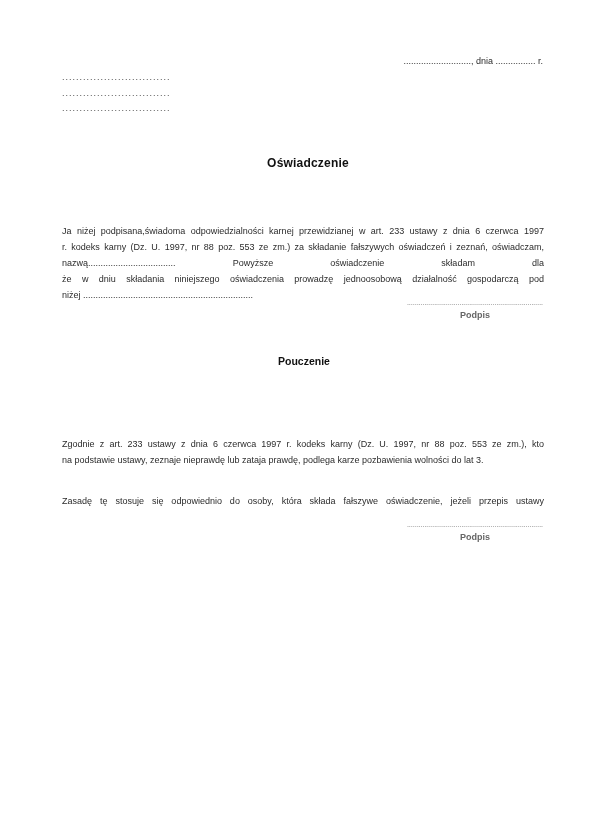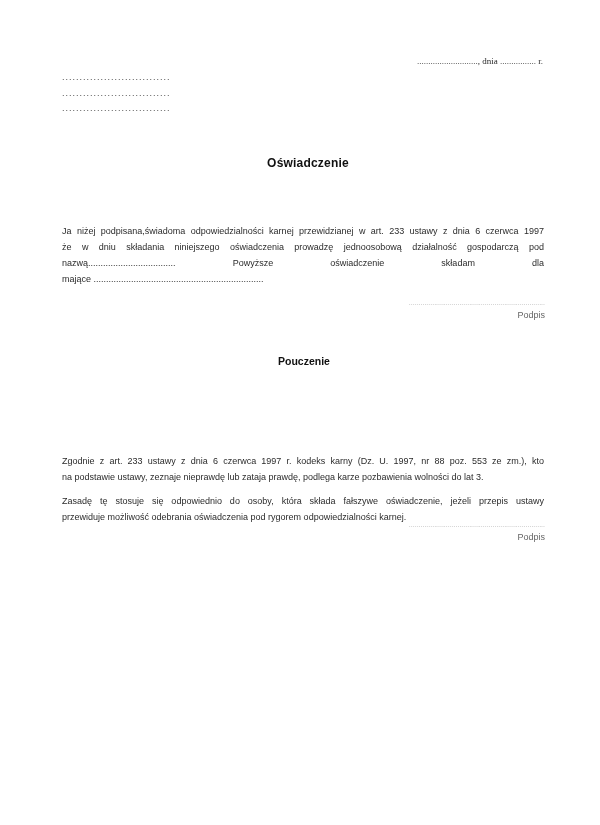--- a/index.html
+++ b/index.html
@@ -14,21 +14,20 @@
   }
 
   .date-line {
     position: absolute;
     top: 56px;
     right: 57px;
     font-size: 9px;
     line-height: 11px;
     color: #2b2b2b;
     white-space: nowrap;
-    font-family: Liberation Serif, serif;
   }
 
   .address-block {
     position: absolute;
     top: 70px;
     left: 62px;
     font-size: 9px;
     line-height: 15.5px;
     letter-spacing: 1px;
     color: #4a4a4a;
@@ -50,21 +49,21 @@
   .para {
     position: absolute;
     left: 62px;
     width: 482px;
     font-size: 9px;
     line-height: 16px;
     color: #2b2b2b;
     margin-top: 48px;
   }
   .p1 { top: 175px; }
-  .p2 { top: 405px; }
+  .p2 { top: 388px; }
   .p3 { top: 445px; }
 
   .jline {
     text-align: justify;
     text-align-last: justify;
     height: 16px;
     overflow: hidden;
   }
   .jline::after {
     content: "";
@@ -89,21 +88,22 @@
     text-align: center;
     font-size: 10.5px;
     font-weight: bold;
     color: #111111;
   }
 
   .sig {
     position: absolute;
     left: 405px;
     width: 140px;
-    text-align: right;
+    text-align: center;
+    font-weight: bold;
   }
   .sig1 { top: 299px; }
   .sig2 { top: 521px; }
 
   .sigdots {
     font-size: 7px;
     line-height: 8px;
     letter-spacing: 0;
     color: #b3b3b3;
     white-space: nowrap;
@@ -126,40 +126,40 @@
   <div class="address-block">
     <div>...............................</div>
     <div>...............................</div>
     <div>...............................</div>
   </div>
 
   <h1 class="doc-title">Oświadczenie</h1>
 
   <div class="para p1">
     <div class="jline">Ja niżej podpisana,świadoma odpowiedzialności karnej przewidzianej w art. 233 ustawy z dnia 6 czerwca 1997</div>
+    <div class="jline">r. kodeks karny (Dz. U. 1997, nr 88 poz. 553 ze zm.) za składanie fałszywych oświadczeń i zeznań, oświadczam,</div>
+    <div class="jline">nazwą................................... Powyższe oświadczenie składam dla</div>
     <div class="jline">że w dniu składania niniejszego oświadczenia prowadzę jednoosobową działalność gospodarczą pod</div>
-    <div class="jline">nazwą................................... Powyższe oświadczenie składam dla</div>
-    <div class="lline">mające ....................................................................</div>
+    <div class="lline">niżej ....................................................................</div>
   </div>
 
   <div class="sig sig1">
     <div class="sigdots">......................................................................</div>
     <div class="siglabel">Podpis</div>
   </div>
 
   <h2 class="subtitle">Pouczenie</h2>
 
   <div class="para p2">
     <div class="jline">Zgodnie z art. 233 ustawy z dnia 6 czerwca 1997 r. kodeks karny (Dz. U. 1997, nr 88 poz. 553 ze zm.), kto</div>
     <div class="lline">na podstawie ustawy, zeznaje nieprawdę lub zataja prawdę, podlega karze pozbawienia wolności do lat 3.</div>
   </div>
 
   <div class="para p3">
     <div class="jline">Zasadę tę stosuje się odpowiednio do osoby, która składa fałszywe oświadczenie, jeżeli przepis ustawy</div>
-    <div class="lline">przewiduje możliwość odebrania oświadczenia pod rygorem odpowiedzialności karnej.</div>
   </div>
 
   <div class="sig sig2">
     <div class="sigdots">......................................................................</div>
     <div class="siglabel">Podpis</div>
   </div>
 
 </div>
 
 </body></html>

